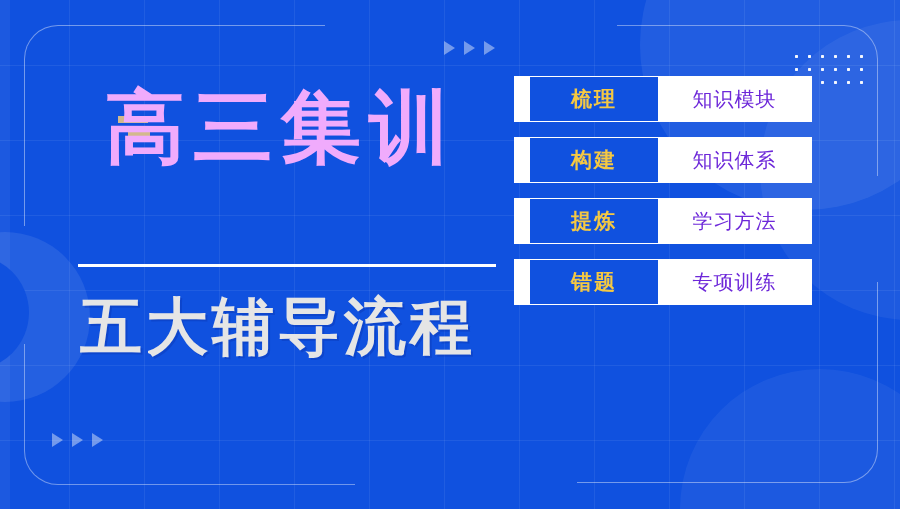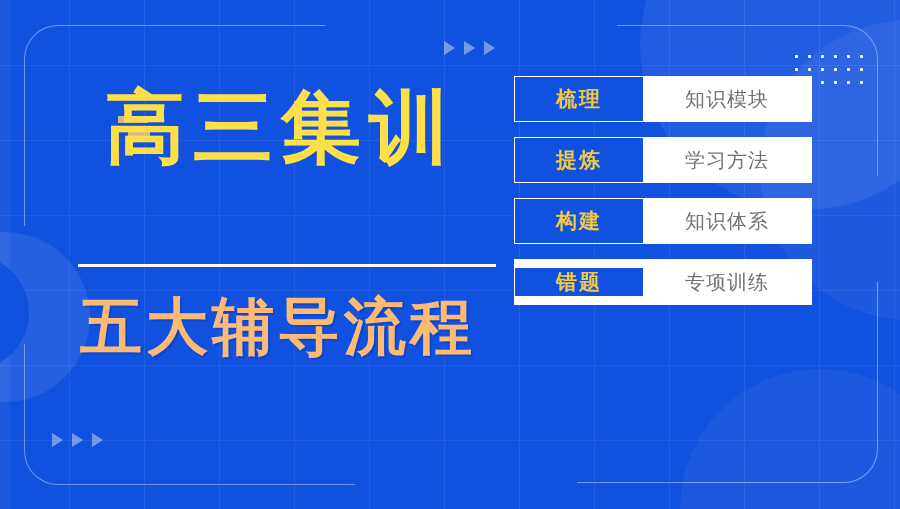--- a/index.html
+++ b/index.html
@@ -102,58 +102,59 @@
   
   .gold-block{position:absolute;background:#debe87;opacity:.95;}
 
   
   .left{
     position:absolute;left:0;top:0;width:500px;height:509px;
   }
   .title-main{
     position:absolute;left:105px;top:88px;
     font-size:80px;line-height:1;font-weight:bold;
-    color:#fde047;letter-spacing:8px;
+    color:#f0abfc;letter-spacing:8px;
     white-space:nowrap;
   }
   .divider{
     position:absolute;left:78px;top:264px;width:418px;height:3px;
     background:#ffffff;
   }
   .title-sub{
     position:absolute;left:80px;top:296px;
     font-size:62px;line-height:1;font-weight:bold;
-    color:#fdba74;letter-spacing:4px;
+    color:#e5e5e5;letter-spacing:4px;
     white-space:nowrap;
     text-shadow:2px 2px 0 rgba(10,50,170,0.35);
   }
 
   
   .list{
     position:absolute;left:514px;top:76px;width:298px;
   }
   .row{
     display:flex;align-items:stretch;
     height:46px;margin-bottom:15px;
     border:1.5px solid rgba(255,255,255,0.95);
     box-sizing:border-box;
     background:#ffffff;
-  }
-  .row:last-child{margin-bottom:16px;align-items:center;}
+    padding-left:15px;
+  }
+  .row:last-child{margin-bottom:16px;}
   .row .key{
     width:128px;flex:0 0 128px;
     background:#1051df;
     color:#f5c842;
     font-size:21px;font-weight:bold;letter-spacing:2px;
     display:flex;align-items:center;justify-content:center;
   }
   .row .val{
     flex:1;
     background:#ffffff;
-    color:#737373;
+    color:#6d28d9;
     font-size:20px;letter-spacing:1px;
     display:flex;align-items:center;justify-content:center;
   }
 </style>
 </head>
 <body>
 
 <div class="poster">
 
   <div class="grid"></div>
@@ -191,26 +192,26 @@
     <div class="divider"></div>
     <div class="title-sub">五大辅导流程</div>
   </div>
 
   <div class="list">
     <div class="row">
       <div class="key">梳理</div>
       <div class="val">知识模块</div>
     </div>
     <div class="row">
+      <div class="key">构建</div>
+      <div class="val">知识体系</div>
+    </div>
+    <div class="row">
       <div class="key">提炼</div>
       <div class="val">学习方法</div>
     </div>
     <div class="row">
-      <div class="key">构建</div>
-      <div class="val">知识体系</div>
-    </div>
-    <div class="row">
       <div class="key">错题</div>
       <div class="val">专项训练</div>
     </div>
   </div>
 
 </div>
 
 </body></html>

